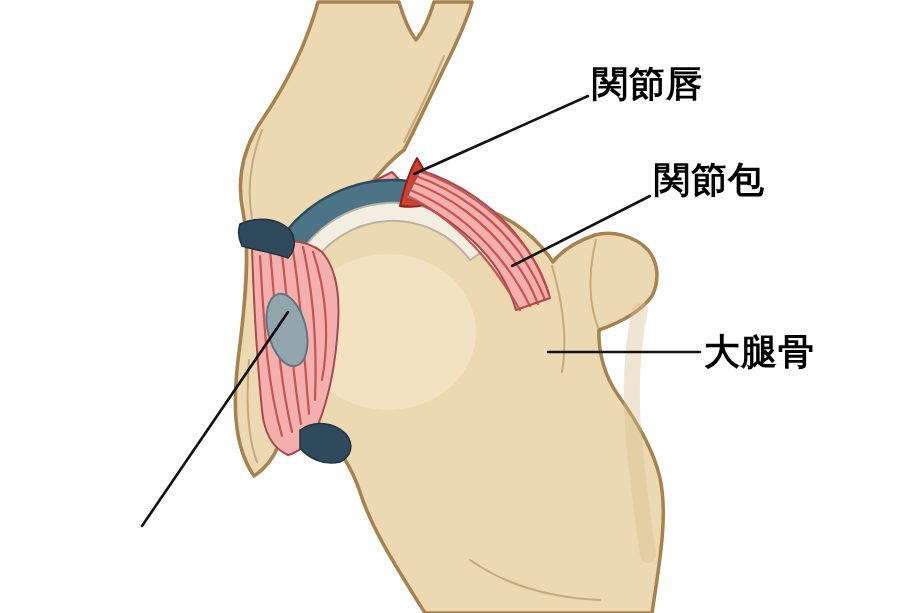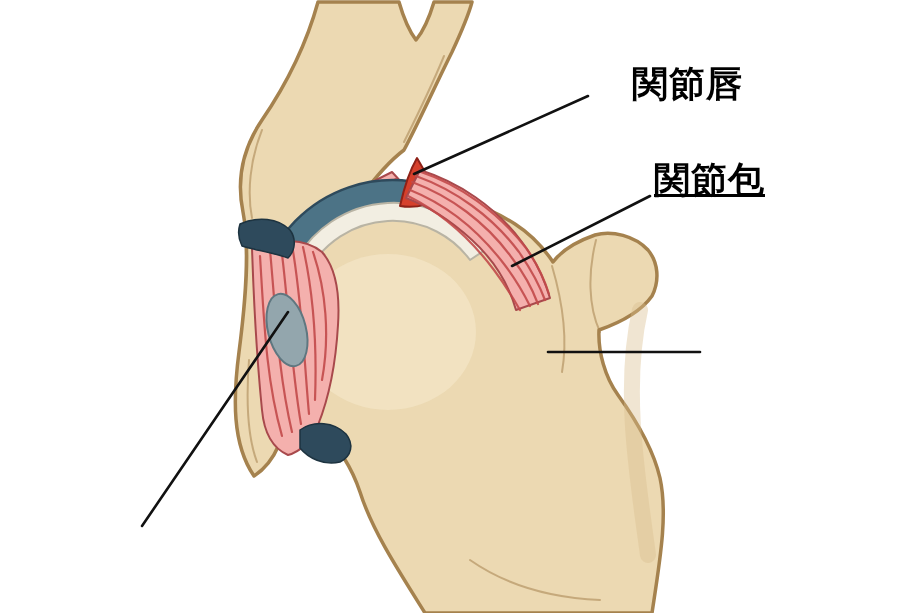--- a/index.html
+++ b/index.html
@@ -17,22 +17,22 @@
   .stage svg{position:absolute;left:0;top:0;}
   .anat-label{
     position:absolute;
     font-weight:800;
     font-size:36px;
     letter-spacing:1px;
     color:var(--label-text,#000);
     white-space:nowrap;
     line-height:1.1;
   }
-  #lbl-labrum{left:592px;top:64px;margin-left:40px;}
-  #lbl-capsule{left:654px;top:160px;text-decoration:underline;}
+  #lbl-labrum{left:592px;top:64px;}
+  #lbl-capsule{left:654px;top:160px;}
   #lbl-femur{left:704px;top:332px;}
   #lbl-ligament{left:26px;top:528px;}
 
   .bone{fill:var(--bone-fill);stroke:var(--bone-outline);stroke-width:3.5;stroke-linejoin:round;}
   .bone-line{fill:none;stroke:var(--bone-outline);stroke-width:2;opacity:.55;stroke-linecap:round;}
   .bone-shade{fill:none;stroke:var(--bone-shade);stroke-width:16;opacity:.4;stroke-linecap:round;}
   .head-highlight{fill:#f7ecd0;opacity:.5;}
   .capsule{fill:var(--capsule-pink);stroke:var(--capsule-outline);stroke-width:2;stroke-linejoin:round;}
   .stripe{fill:none;stroke:var(--capsule-stripe);stroke-width:2.2;stroke-linecap:round;opacity:.9;}
   .cart-blue{fill:var(--cartilage-blue);stroke:var(--cartilage-dark);stroke-width:2.5;stroke-linejoin:round;}
@@ -152,14 +152,15 @@
     <g>
       <line class="leader" x1="588" y1="96" x2="414" y2="174"></line>
       <line class="leader" x1="650" y1="196" x2="512" y2="266"></line>
       <line class="leader" x1="700" y1="352" x2="548" y2="352"></line>
       <line class="leader" x1="142" y1="526" x2="288" y2="312"></line>
     </g>
   </svg>
 
   <div class="anat-label" id="lbl-labrum">関節唇</div>
   <div class="anat-label" id="lbl-capsule">関節包</div>
+  <div class="anat-label" id="lbl-femur">大腿骨</div>
 
 </div>
 
 </body></html>

